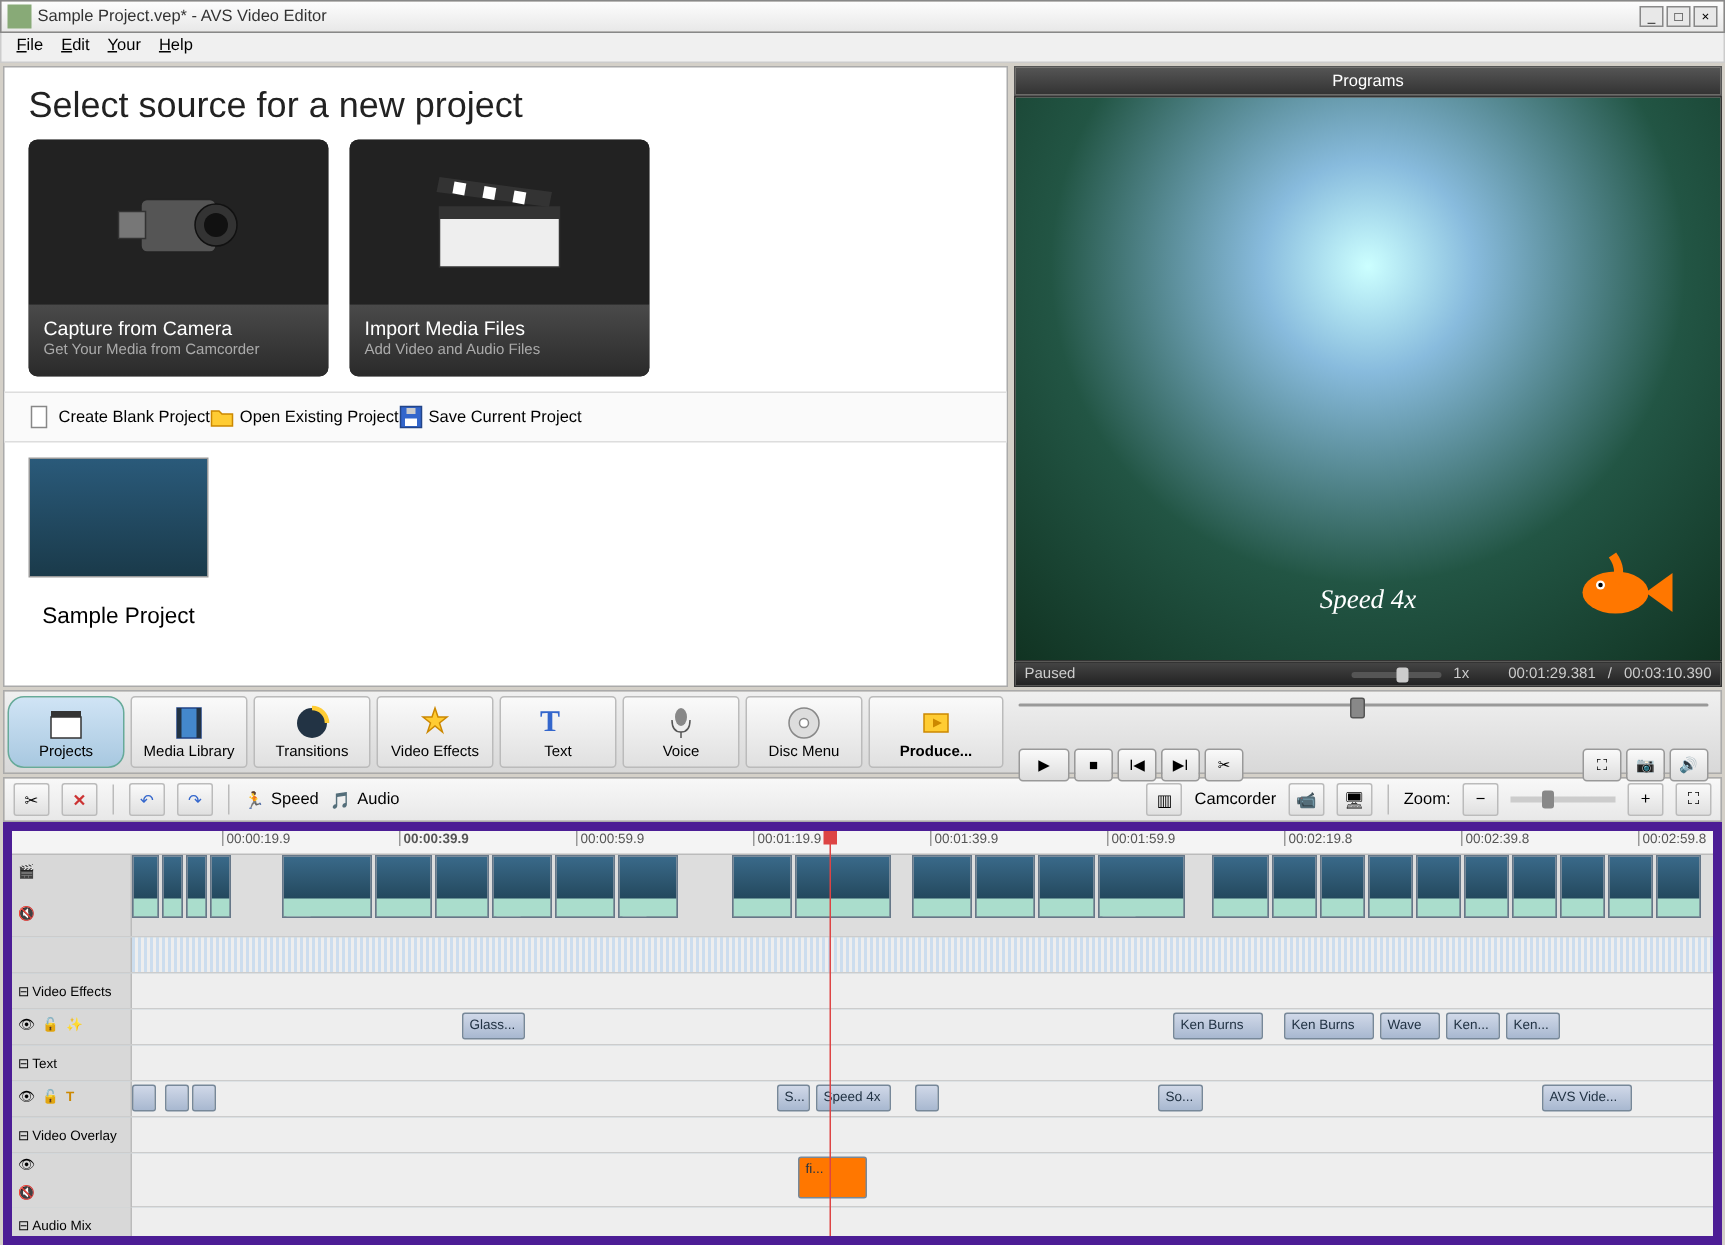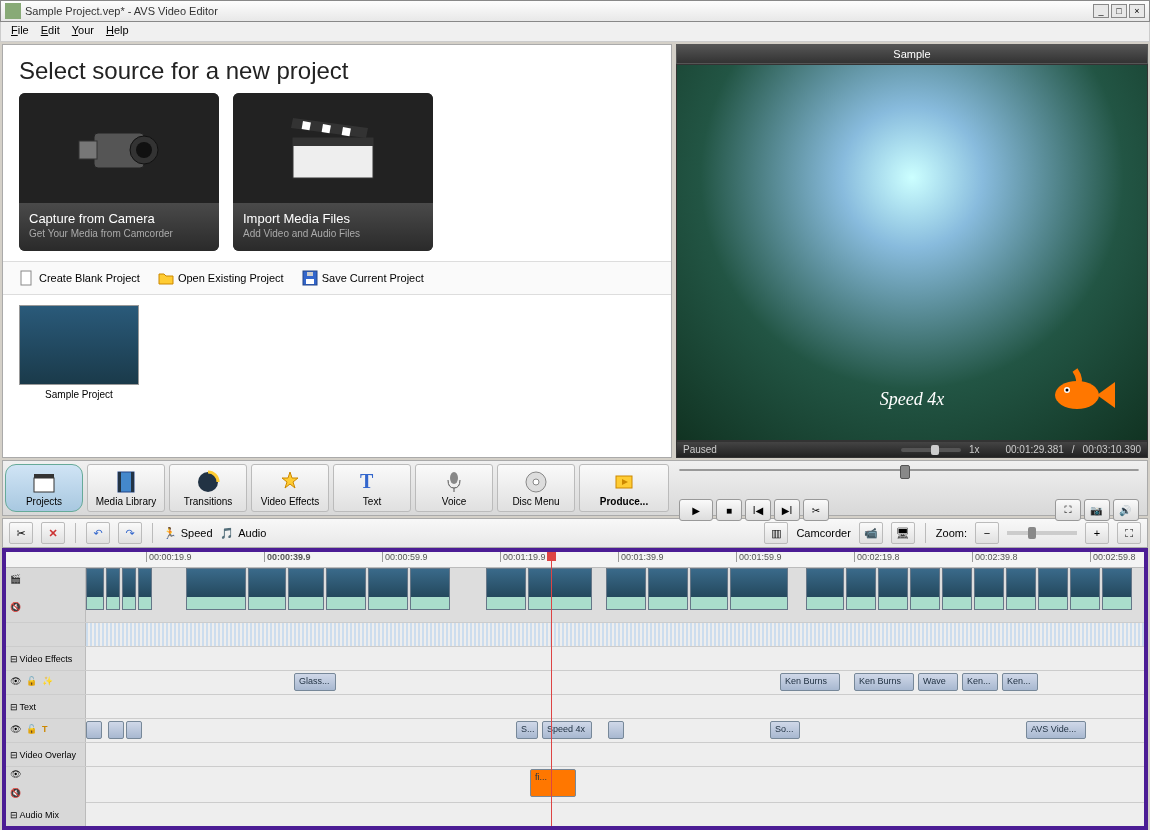--- a/index.html
+++ b/index.html
@@ -18,28 +18,28 @@
 .upper { display: flex; height: 418px; }
 .left-panel { width: 670px; background: #fff; border: 1px solid #aaa; margin: 2px; display: flex; flex-direction: column; }
 .heading { font-size: 24px; font-weight: normal; padding: 12px 16px 8px; color: #222; }
 .source-cards { display: flex; gap: 14px; padding: 0 16px 10px; }
 .card { width: 200px; background: #3d3d3d; border-radius: 6px; overflow: hidden; cursor: pointer; }
 .card-img { height: 110px; background: #222; position: relative; display:flex; align-items:center; justify-content:center; }
 .card-txt { padding: 8px 10px 12px; background: linear-gradient(#4a4a4a,#2a2a2a); }
 .card-title { color: #fff; font-size: 13px; margin-bottom: 2px; }
 .card-sub { color: #aaa; font-size: 10px; }
 
-.proj-actions { display: flex; gap: 18px; padding: 8px 16px; border-top: 1px solid #ddd; border-bottom: 1px solid #ddd; background: #fafafa;}
+.proj-actions { display: flex; padding: 8px 16px; border-top: 1px solid #ddd; border-bottom: 1px solid #ddd; background: #fafafa;}
 .proj-action { display: flex; align-items: center; gap: 4px; font-size: 11px; cursor: pointer; }
 .proj-action .ico { width: 16px; height: 16px; }
 
 .thumbs { flex: 1; padding: 10px 16px; }
 .thumb { width: 120px; }
 .thumb-img { width: 120px; height: 80px; background: linear-gradient(#2a5a7a,#1a3a4a); border: 1px solid #999; }
-.thumb-label { text-align: center; font-size: 10px; padding-top: 4px; }
+.thumb-label { text-align: center; font-size: 15px; padding-top: 17px; }
 
 .right-panel { flex: 1; margin: 2px; display: flex; flex-direction: column; }
 .preview-header { background: linear-gradient(#555,#333); color: #fff; text-align: center; font-size: 11px; padding: 3px; border: 1px solid #555; }
 .preview-video { flex: 1; background: radial-gradient(circle at 50% 30%, #cff 0%, #8bd 20%, #254 60%, #132 100%); position: relative; border: 1px solid #333; }
 .preview-video .overlay-text { position: absolute; bottom: 30px; left: 50%; transform: translateX(-50%); color: #fff; font-style: italic; font-size: 18px; font-family: Georgia, serif; }
 .preview-video .fish { position: absolute; right: 30px; bottom: 20px; width: 70px; height: 60px; }
 .status-row { background: linear-gradient(#444,#222); color: #ccc; display: flex; align-items: center; font-size: 10px; padding: 2px 6px; gap: 8px; border: 1px solid #333; }
 .status-row .slider { flex: 0 0 60px; height: 4px; background: #555; border-radius: 2px; position: relative; }
 .status-row .slider .knob { position: absolute; top: -3px; left: 50%; width: 8px; height: 10px; background: #ccc; border-radius: 2px; }
 .status-row .spacer { flex: 1; }
@@ -57,21 +57,21 @@
 .tbtn.play { width: 34px; }
 .transport-btns.right { margin-left: auto; }
 
 .timeline-toolbar { height: 30px; background: linear-gradient(#f8f8f8,#e8e8e8); border: 1px solid #aaa; margin: 2px 2px 0; display: flex; align-items: center; padding: 0 6px; gap: 8px; font-size: 11px; }
 .tl-btn { width: 24px; height: 22px; border: 1px solid #bbb; background: linear-gradient(#fafafa,#e0e0e0); border-radius: 2px; cursor: pointer; display:flex;align-items:center;justify-content:center;}
 .tl-sep { width: 1px; height: 20px; background: #bbb; margin: 0 2px; }
 .tl-label { display: flex; align-items: center; gap: 4px; cursor: pointer; }
 .zoom-slider { width: 70px; height: 4px; background: #ccc; position: relative; }
 .zoom-slider .knob { position:absolute; top:-4px; left:30%; width:8px; height:12px; background:#888; border-radius:2px;}
 
-.timeline { flex: 1; background: #7dd3fc; border: 4px solid #4c1d95; margin: 0 2px 2px; overflow: hidden; position: relative; }
+.timeline { flex: 1; background: #7dd3fc; border: 6px solid #4c1d95; margin: 0 2px 2px; overflow: hidden; position: relative; }
 .ruler { height: 16px; background: #f4f4f4; border-bottom: 1px solid #bbb; display: flex; font-size: 9px; color: #555; position: relative; padding-left: 80px;}
 .ruler .tick { position: absolute; border-left: 1px solid #999; padding-left: 2px; }
 .playhead { position: absolute; top: 0; bottom: 0; width: 1px; background: #d44; left: 545px; z-index: 10; }
 .playhead::before { content:''; position:absolute; top:0; left:-4px; width:9px; height:9px; background:#d44; }
 
 .track { display: flex; border-bottom: 1px solid #ccc; background: #e0e0e0; min-height: 24px; }
 .track-head { width: 80px; background: #d8d8d8; border-right: 1px solid #bbb; font-size: 9px; display: flex; align-items: center; padding: 0 4px; gap: 2px; flex-shrink:0;}
 .track-head.tall { height: 54px; flex-direction: column; align-items: flex-start; justify-content: space-around; }
 .track-head .exp { font-size: 9px; cursor: pointer; }
 .track-head .ico { width: 14px; height: 14px; }
@@ -173,21 +173,21 @@
     </div>
     <div class="thumbs">
       <div class="thumb">
         <div class="thumb-img"></div>
         <div class="thumb-label">Sample Project</div>
       </div>
     </div>
   </div>
 
   <div class="right-panel">
-    <div class="preview-header">Sample</div>
+    <div class="preview-header">Programs</div>
     <div class="preview-video">
       <div class="overlay-text">Speed 4x</div>
       <div class="fish">
         <svg width="70" height="60" viewBox="0 0 70 60">
             <ellipse cx="30" cy="35" rx="22" ry="14" fill="#f70"></ellipse>
             <polygon points="50,35 68,22 68,48" fill="#f70"></polygon>
             <circle cx="20" cy="30" r="3" fill="#fff"></circle>
             <circle cx="20" cy="30" r="1.5" fill="#000"></circle>
             <path d="M28 10 Q35 20 30 28" stroke="#f70" stroke-width="6" fill="none"></path>
           </svg>
@@ -401,21 +401,21 @@
     </div>
     <div class="track-body"></div>
   </div>
   <div class="track" style="height:24px;">
     <div class="track-head">
       <span class="ico">👁</span>
       <span class="ico">🔓</span>
       <span class="ico">✨</span>
     </div>
     <div class="track-body" id="fx-body">
-        <div class="fx-clip" style="left: 208px; width: 42px;">Glass...</div>
+        <div class="fx-clip" style="left: 220px; width: 42px;">Glass...</div>
         <div class="fx-clip" style="left: 694px; width: 60px;">Ken Burns</div>
         <div class="fx-clip" style="left: 768px; width: 60px;">Ken Burns</div>
         <div class="fx-clip" style="left: 832px; width: 40px;">Wave</div>
         <div class="fx-clip" style="left: 876px; width: 36px;">Ken...</div>
         <div class="fx-clip" style="left: 916px; width: 36px;">Ken...</div>
       </div>
   </div>
 
   <div class="track" style="height:16px;background:#d0d0d0;">
     <div class="track-head">

